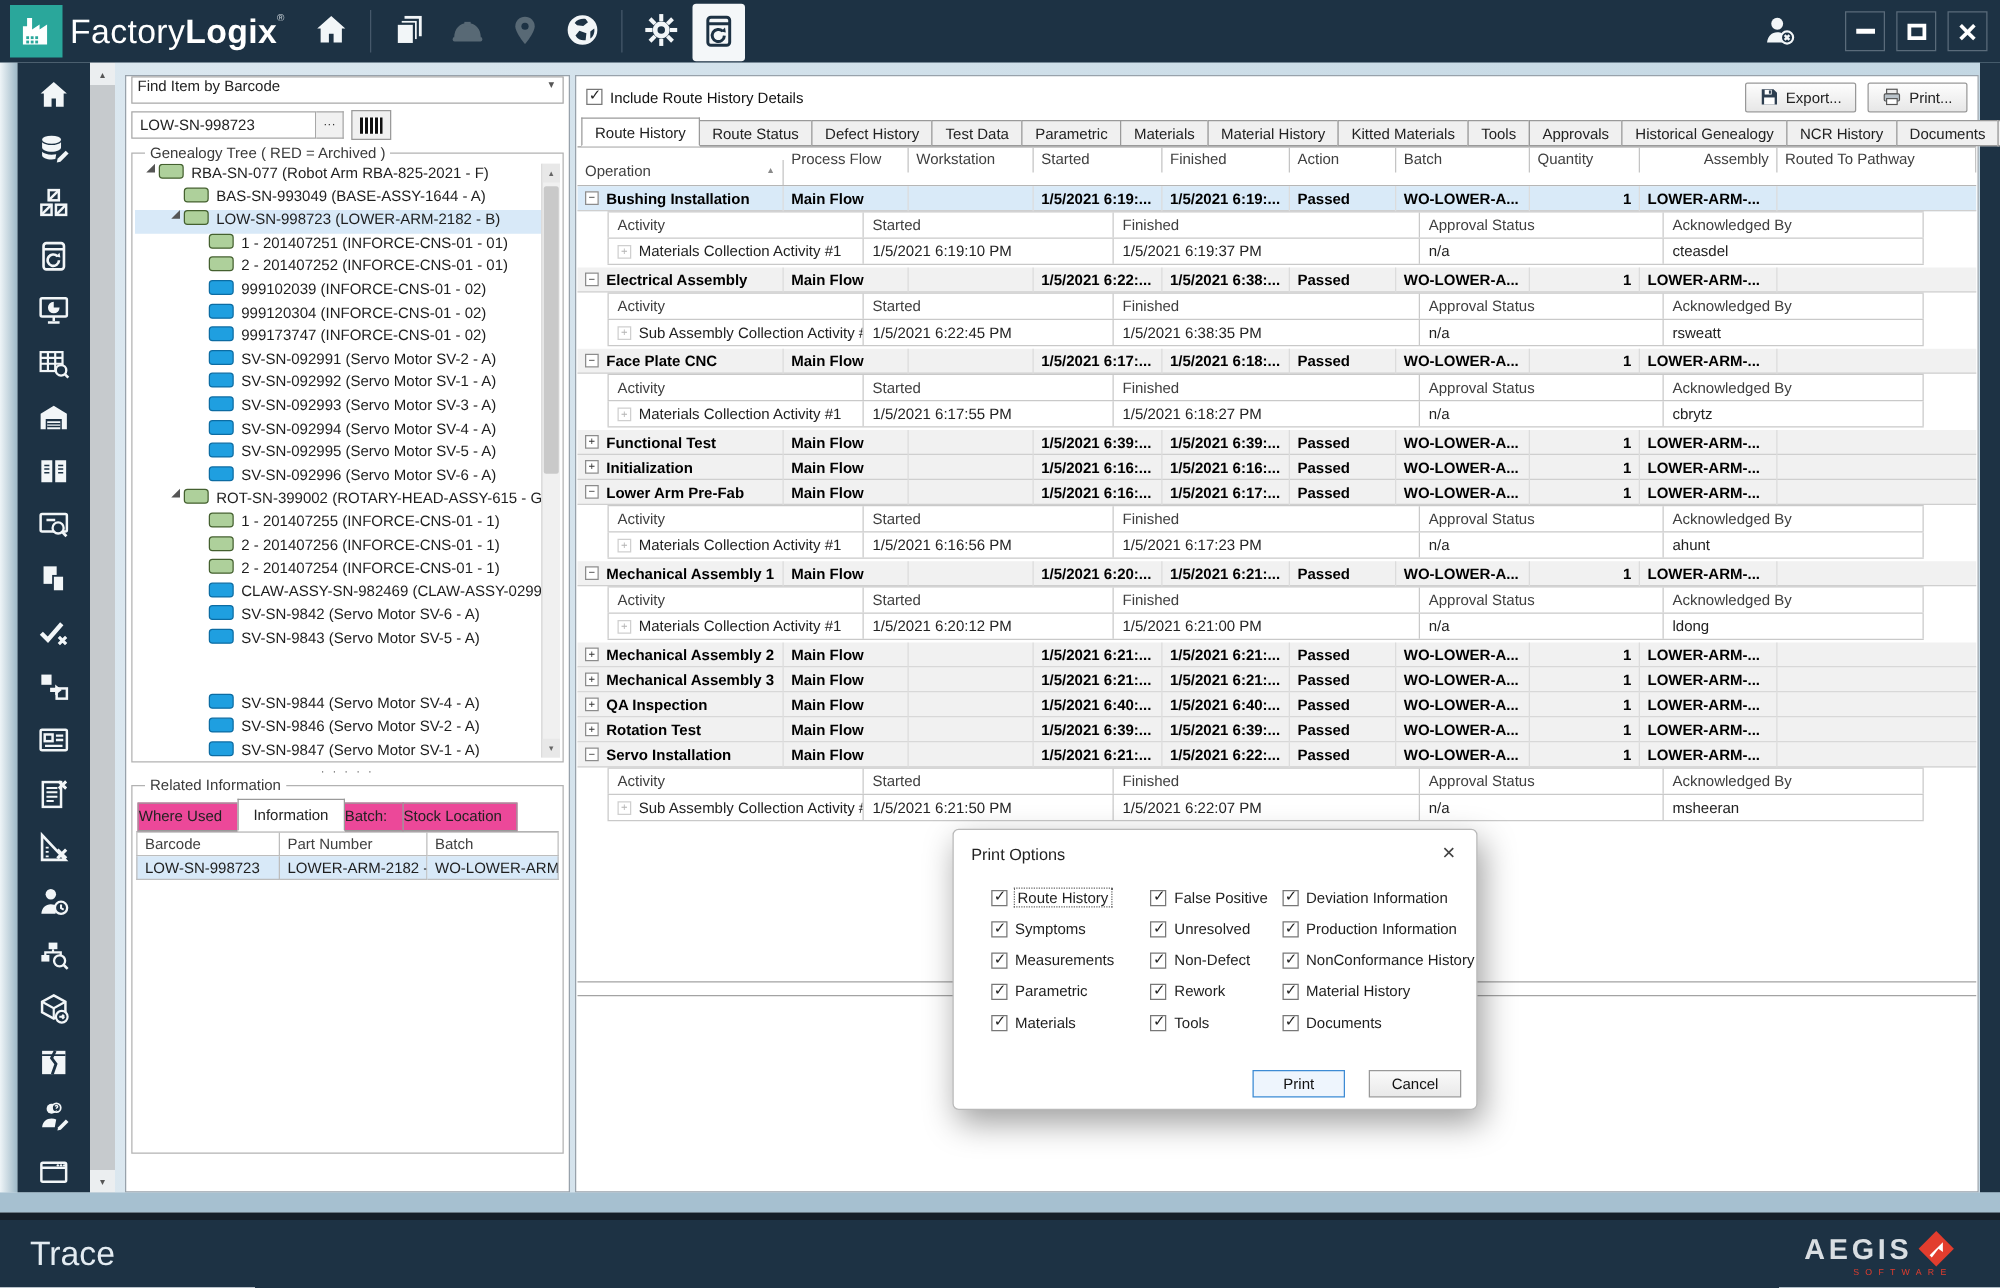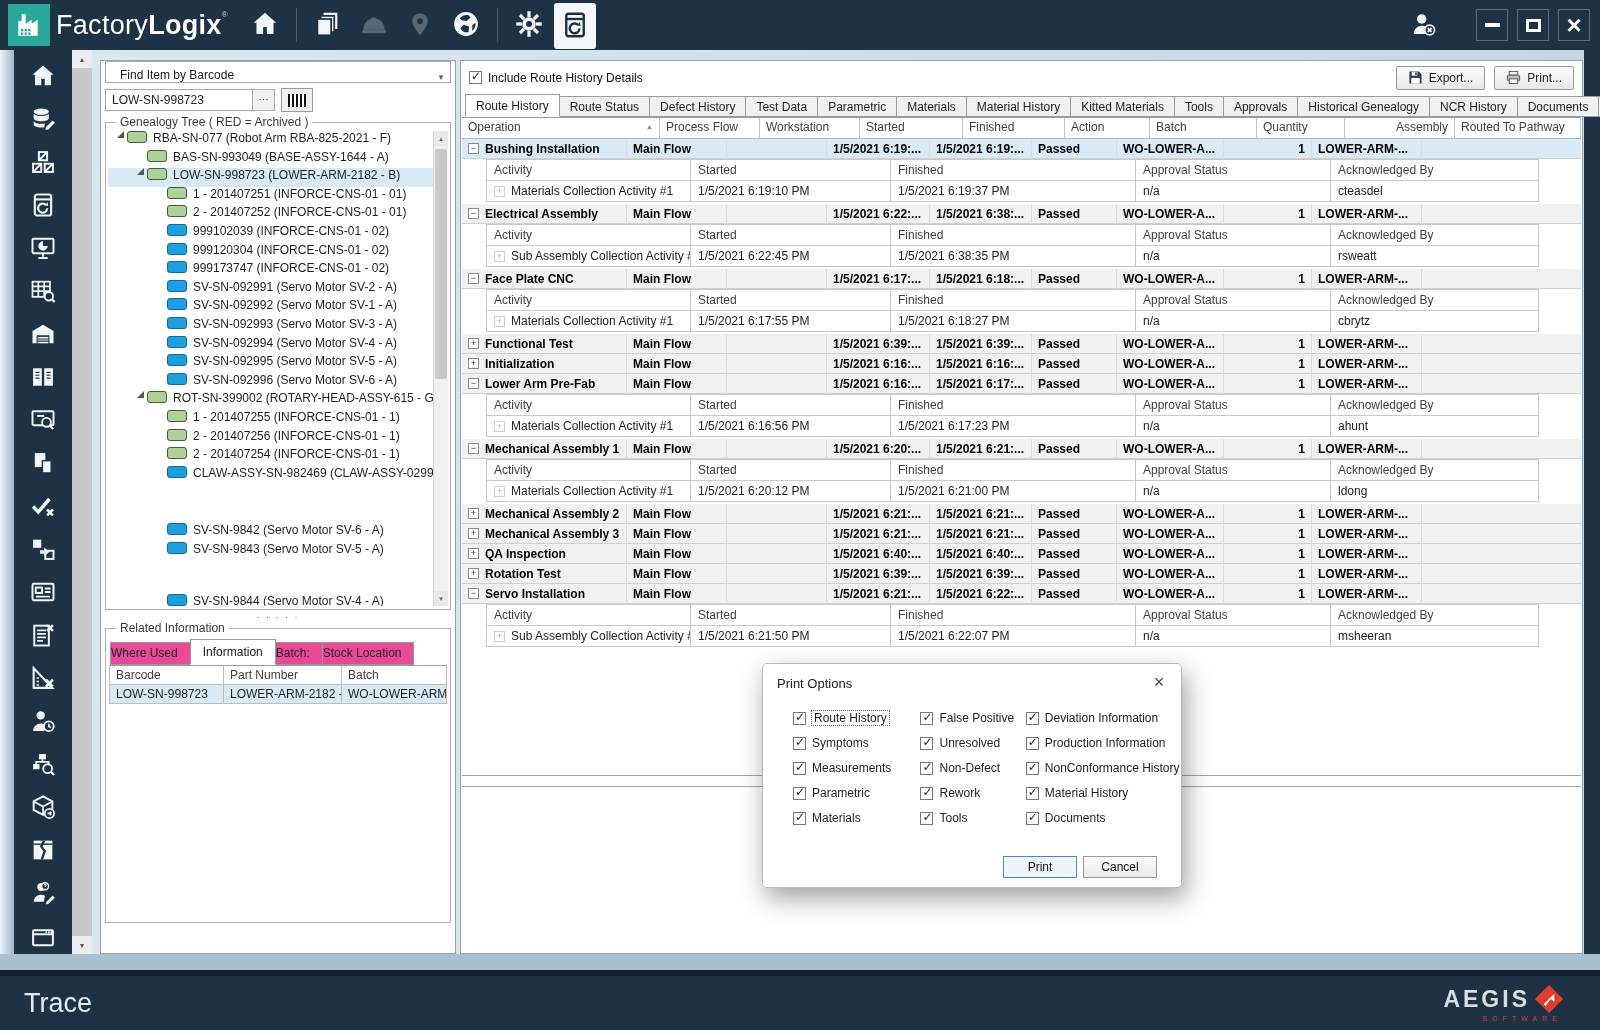--- a/index.html
+++ b/index.html
@@ -41,22 +41,22 @@
   .right-sliver{position:absolute;left:1584px;top:50px;width:16px;height:904px;background:#1d3244;}
 
   
   .panel{position:absolute;background:#fff;border:1px solid #98a2ab;}
   .gene-panel{left:100px;top:60px;width:356px;height:894px;}
   .main-panel{left:460px;top:60px;width:1123px;height:894px;}
 
   
   .gene-title{display:flex;align-items:center;justify-content:space-between;
               padding:10px 10px 8px 10px;font-size:15px;color:#3a3a3a;}
-  .combo{margin:0 4px;height:22px;border:1px solid #a8a8a8;display:flex;align-items:flex-end;
-         padding-left:14px;color:#222;background:#fff;}
+  .combo{margin:0 4px;height:22px;border:1px solid #a8a8a8;display:flex;align-items:flex-start;
+         padding-left:4px;color:#222;background:#fff;}
   .combo .chev{margin-left:auto;width:18px;text-align:center;color:#555;font-size:9px;}
   .bar-row{margin:5px 4px;display:flex;align-items:center;gap:0;}
   .bar-input{width:148px;height:22px;border:1px solid #a8a8a8;font:12px "Liberation Sans",sans-serif;
              padding-left:6px;color:#222;}
   .dots-btn{width:22px;height:22px;border:1px solid #a8a8a8;border-left:none;background:#f1f1f1;
             font-size:10px;color:#333;line-height:20px;text-align:center;}
   .bc-btn{width:32px;height:24px;border:1px solid #9a9a9a;background:#f0f0f0;margin-left:6px;
           display:flex;align-items:center;justify-content:center;}
   .bc-glyph{width:18px;height:13px;background:repeating-linear-gradient(90deg,#111 0 2px,#fff 2px 4px);}
   .fieldset{margin:10px 4px 0 4px;border:1px solid #b2b2b2;position:relative;}
@@ -130,21 +130,21 @@
           border:1px solid #b9b9b9;border-radius:5px;box-shadow:4px 10px 26px rgba(0,0,0,.38);z-index:50;}
   .dlg-title{padding:12px 14px 0 14px;font-size:13px;color:#222;}
   .dlg-close{position:absolute;right:12px;top:8px;font-size:18px;color:#444;width:20px;height:20px;
              text-align:center;line-height:20px;}
   .dlg-cols{display:flex;margin:20px 0 0 30px;}
   .dlg-col{display:flex;flex-direction:column;gap:11px;}
   .dlg-col.c0{width:138px;} .dlg-col.c1{width:114px;} .dlg-col.c2{width:168px;}
   .dlg-item{display:flex;align-items:center;gap:6px;}
   .dlg-item .txt{color:#1e1e1e;}
   .dlg-item.focus .txt{outline:1px dotted #666;padding:0 2px;}
-  .dlg-btns{position:absolute;right:24px;bottom:9px;display:flex;gap:6px;align-items:center;}
+  .dlg-btns{position:absolute;right:12px;bottom:9px;display:flex;gap:19px;align-items:center;}
   .dbtn{width:74px;height:22px;text-align:center;line-height:20px;color:#111;}
   .dbtn.primary{background:#eef5fd;border:1px solid #3d8bd4;}
   .dbtn.plain{background:linear-gradient(#fafafa,#e9e9e9);border:1px solid #999;}
 
   
   .foot-light{position:absolute;left:0;top:954px;width:1600px;height:16px;background:#a6c0d0;}
   .foot-dark{position:absolute;left:0;top:970px;width:1600px;height:6px;background:#151f29;}
   .footer{position:absolute;left:0;top:976px;width:1600px;height:54px;background:#1d3244;
           display:flex;align-items:center;}
   .foot-title{color:#e3ebf1;font-size:27px;font-weight:300;margin-left:24px;}
@@ -562,21 +562,21 @@
         <div class="tree-row" style="padding-left: 46px;">
           <span class="tw"></span>
           <span class="chip green"></span>
           <span>2 - 201407254 (INFORCE-CNS-01 - 1)</span>
         </div>
         <div class="tree-row" style="padding-left: 46px;">
           <span class="tw"></span>
           <span class="chip blue"></span>
           <span>CLAW-ASSY-SN-982469 (CLAW-ASSY-029938 - F)</span>
         </div>
-        <div class="tree-row" style="padding-left: 46px; margin-top: 39px;">
+        <div class="tree-row" style="padding-left: 46px;">
           <span class="tw"></span>
           <span class="chip blue"></span>
           <span>SV-SN-9842 (Servo Motor SV-6 - A)</span>
         </div>
         <div class="tree-row" style="padding-left: 46px;">
           <span class="tw"></span>
           <span class="chip blue"></span>
           <span>SV-SN-9843 (Servo Motor SV-5 - A)</span>
         </div>
         <div class="tree-row" style="padding-left: 46px; margin-top: 34px;">
@@ -667,21 +667,21 @@
       <div class="mtab">Kitted Materials</div>
       <div class="mtab">Tools</div>
       <div class="mtab">Approvals</div>
       <div class="mtab">Historical Genealogy</div>
       <div class="mtab">NCR History</div>
       <div class="mtab">Documents</div>
       <div class="mtab clip">Ce</div>
     </div>
   <div class="grid">
     <div class="g-head" id="grid-head">
-        <div class="h-cell" style="width: 198px;">Operation<span class="sort">▲</span></div>
+        <div class="h-cell" style="width: 165px; margin-top: 10px;">Operation<span class="sort">▲</span></div>
         <div class="h-cell" style="width: 100px;">Process Flow</div>
         <div class="h-cell" style="width: 100px;">Workstation</div>
         <div class="h-cell" style="width: 103px;">Started</div>
         <div class="h-cell" style="width: 102px;">Finished</div>
         <div class="h-cell" style="width: 85px;">Action</div>
         <div class="h-cell" style="width: 107px;">Batch</div>
         <div class="h-cell" style="width: 88px;">Quantity</div>
         <div class="h-cell" style="width: 110px; text-align: right;">Assembly</div>
         <div class="h-cell" style="flex: 1 1 0%;">Routed To Pathway</div>
       </div>

